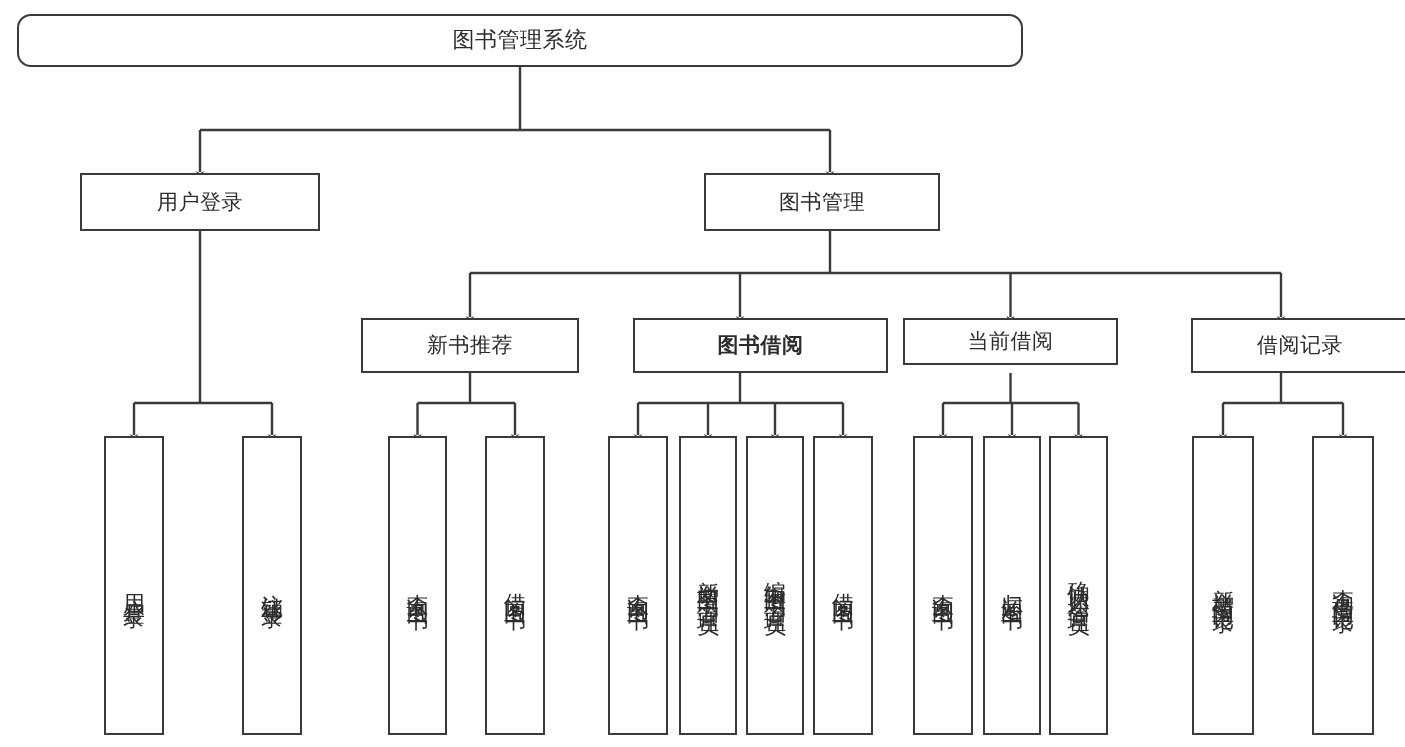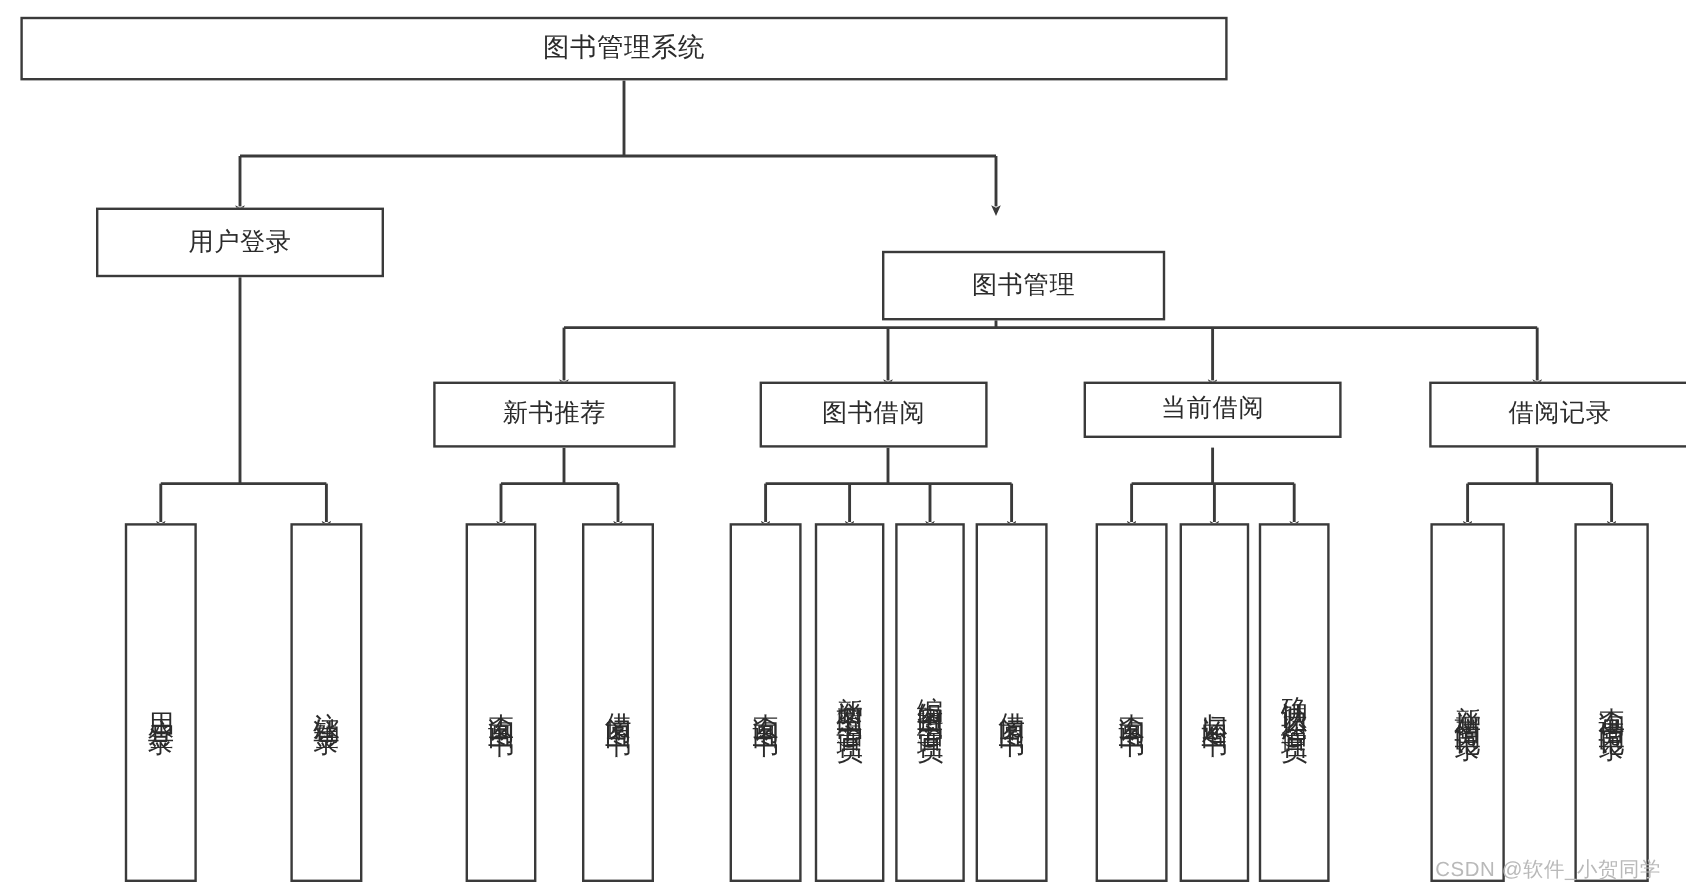--- a/index.html
+++ b/index.html
@@ -117,33 +117,33 @@
         <line x1="1012" y1="403" x2="1012" y2="435" marker-end="url(#arrowhead)"></line>
         <line x1="1078.5" y1="403" x2="1078.5" y2="435" marker-end="url(#arrowhead)"></line>
         <line x1="1281" y1="373" x2="1281" y2="403"></line>
         <line x1="1223" y1="403" x2="1343" y2="403"></line>
         <line x1="1223" y1="403" x2="1223" y2="435" marker-end="url(#arrowhead)"></line>
         <line x1="1343" y1="403" x2="1343" y2="435" marker-end="url(#arrowhead)"></line>
       </g>
   </svg>
 
   <div id="node-layer">
-      <div class="node horiz root" id="node-root" style="left: 17px; top: 14px; width: 1006px; height: 53px;">
+      <div class="node horiz root" id="node-root" style="left: 17px; top: 14px; width: 1006px; height: 53px; border-radius: 14px;">
         <span class="node-label">图书管理系统</span>
       </div>
       <div class="node horiz" id="node-user-login" style="left: 80px; top: 173px; width: 240px; height: 58px;">
         <span class="node-label">用户登录</span>
       </div>
-      <div class="node horiz" id="node-book-manage" style="left: 735px; top: 173px; width: 236px; height: 58px; margin-top: 36px;">
+      <div class="node horiz" id="node-book-manage" style="left: 704px; top: 173px; width: 236px; height: 58px;">
         <span class="node-label">图书管理</span>
       </div>
-      <div class="node horiz" id="node-new-book-rec" style="left: 361px; top: 318px; width: 202px; height: 55px;">
+      <div class="node horiz" id="node-new-book-rec" style="left: 361px; top: 318px; width: 218px; height: 55px;">
         <span class="node-label">新书推荐</span>
       </div>
-      <div class="node horiz" id="node-book-borrow" style="left: 633px; top: 318px; width: 190px; height: 55px;">
+      <div class="node horiz" id="node-book-borrow" style="left: 633px; top: 318px; width: 255px; height: 55px; font-weight: bold;">
         <span class="node-label">图书借阅</span>
       </div>
       <div class="node horiz" id="node-current-borrow" style="left: 903px; top: 318px; width: 215px; height: 47px;">
         <span class="node-label">当前借阅</span>
       </div>
       <div class="node horiz" id="node-borrow-record" style="left: 1172px; top: 318px; width: 218px; height: 55px; margin-left: 19px;">
         <span class="node-label">借阅记录</span>
       </div>
       <div class="node vert" id="node-leaf-user-login" style="left: 104px; top: 436px; width: 60px; height: 299px;">
         <span class="node-label">用户登录</span>
@@ -179,14 +179,13 @@
         <span class="node-label">确认归还（管理员）</span>
       </div>
       <div class="node vert" id="node-leaf-add-record" style="left: 1192px; top: 436px; width: 62px; height: 299px;">
         <span class="node-label">新增借阅记录</span>
       </div>
       <div class="node vert" id="node-leaf-query-record" style="left: 1312px; top: 436px; width: 62px; height: 299px;">
         <span class="node-label">查询借阅记录</span>
       </div>
     </div>
 
-  <div class="watermark" style="left:1196px; top:713px;">CSDN @软件_小贺同学</div>
 </div>
 
 </body></html>

